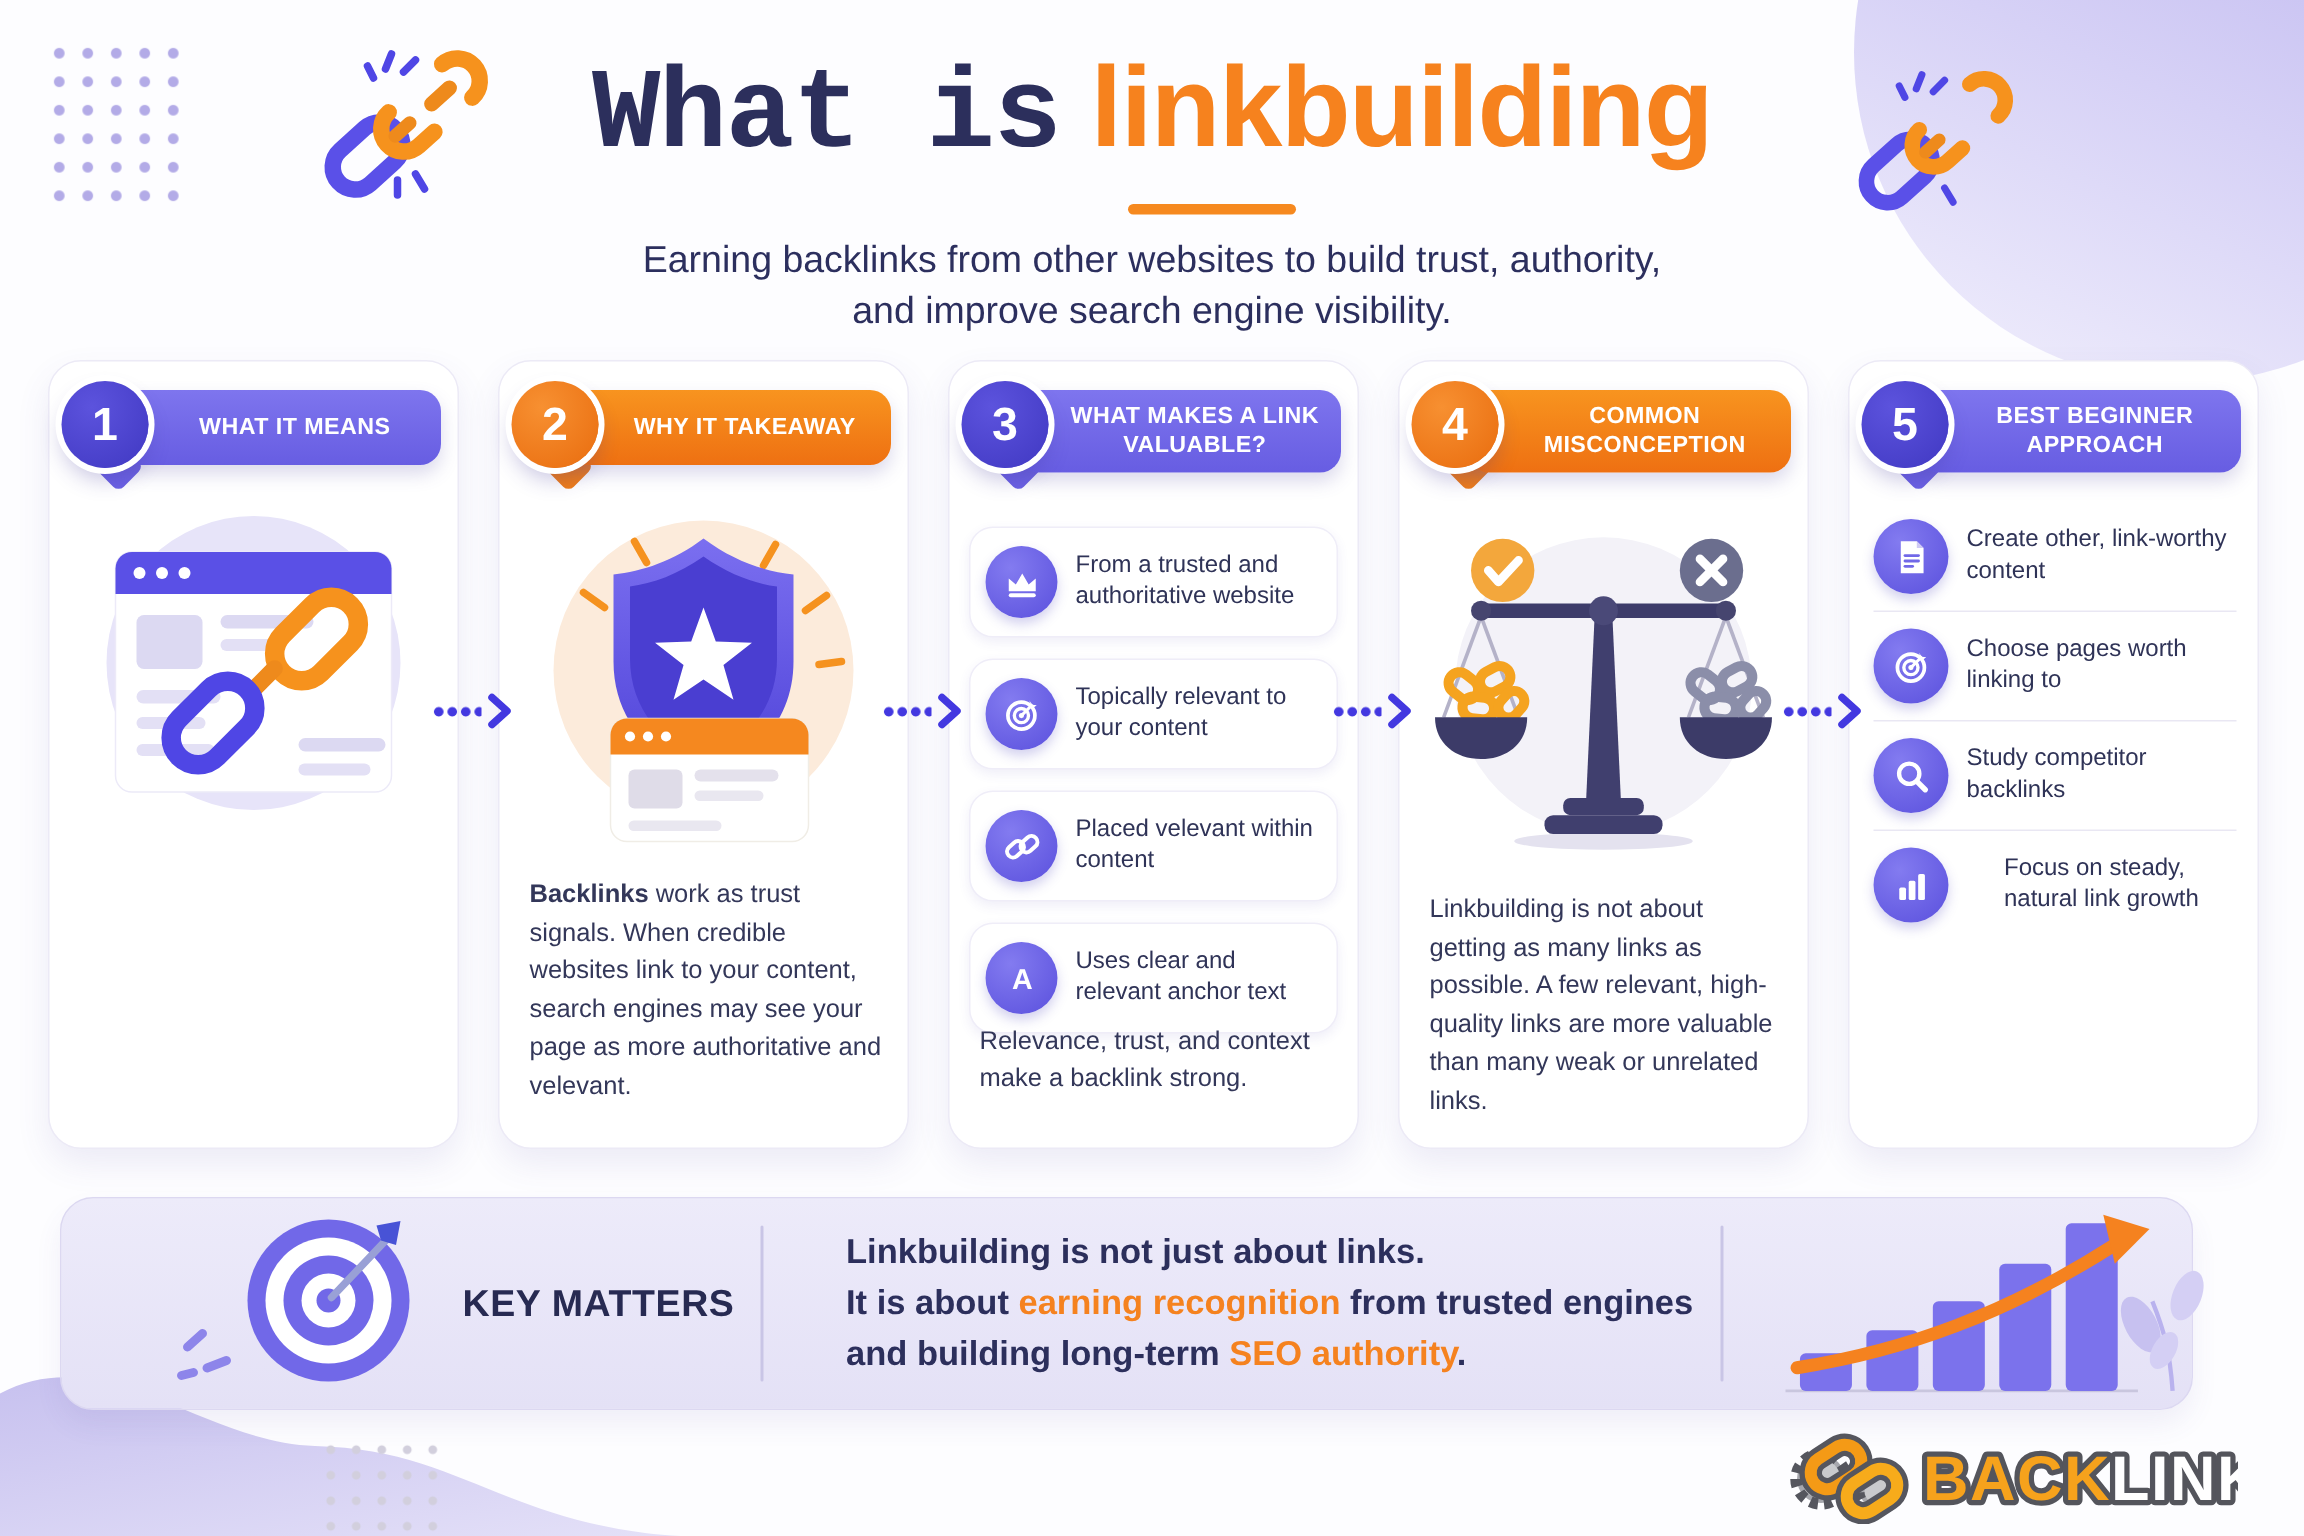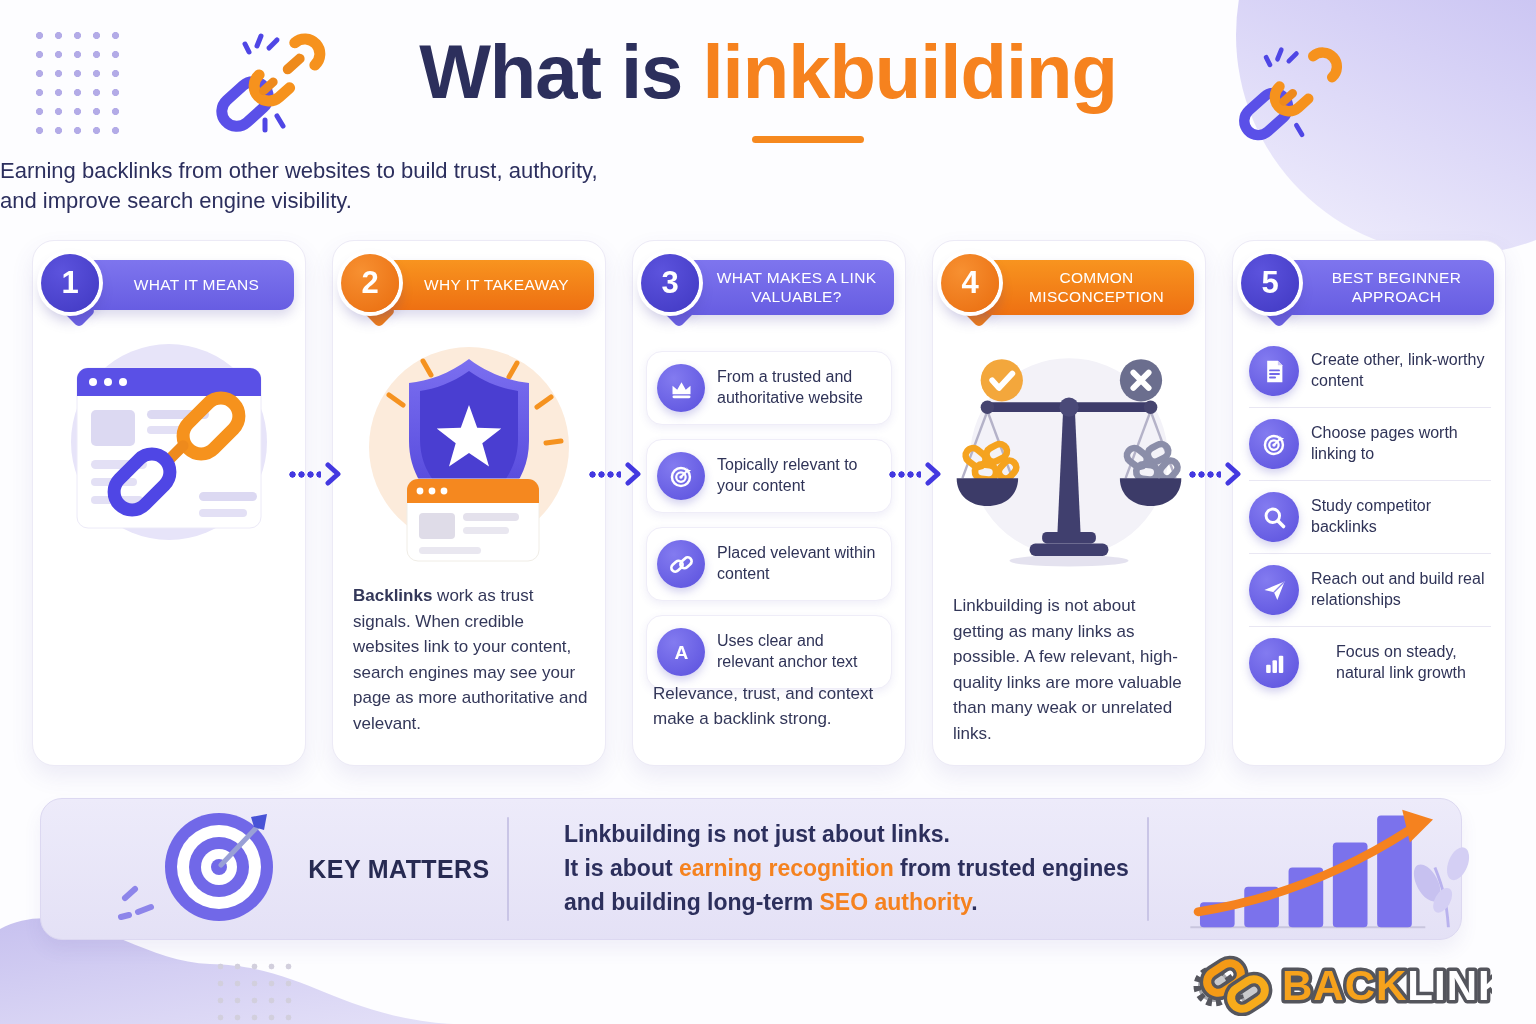--- a/index.html
+++ b/index.html
@@ -12,42 +12,42 @@
   .blob-bl{position:absolute;left:0;bottom:0;width:600px;height:140px;}
   .dots{position:absolute;}
   .dots-tl{left:30px;top:26px;width:98px;height:112px;
     background-image:radial-gradient(circle,#b3abe7 3.2px,transparent 3.9px);background-size:19px 19px;}
   .dots-b{left:212px;top:958px;width:82px;height:66px;
     background-image:radial-gradient(circle,#d2cfdd 2.6px,transparent 3.2px);background-size:17px 17px;}
 
   
   .title{position:absolute;top:28px;left:0;width:100%;text-align:center;
     font-size:76px;font-weight:800;letter-spacing:-1px;white-space:nowrap;}
-  .title .dark{color:#2c2f5c;}
+  .title .dark{color:#2c2f5c;font-family:Liberation Mono, monospace;}
   .title .accent{color:#f6821e;}
   .title-underline{position:absolute;top:136px;left:752px;width:112px;height:7px;border-radius:4px;background:#f6891f;}
-  .subtitle{position:absolute;top:156px;left:0;width:100%;color:#2c2f5e;
-    font-size:22px;font-weight:500;line-height:1.36;}
+  .subtitle{position:absolute;top:156px;left:0;width:100%;text-align:center;color:#2c2f5e;
+    font-size:25px;font-weight:500;line-height:1.36;}
   .chain{position:absolute;}
   .chain-left{left:205px;top:32px;}
   .chain-right{left:1228px;top:46px;}
 
   
   .card{position:absolute;top:240px;width:272px;height:524px;background:#fff;border:1px solid #eceaf6;
     border-radius:22px;box-shadow:0 10px 22px rgba(92,82,170,.10);}
   .c1{left:32px;} .c2{left:332px;} .c3{left:632px;} .c4{left:932px;} .c5{left:1232px;}
 
   .numcirc{position:absolute;left:8px;top:13px;width:58px;height:58px;border-radius:50%;z-index:3;
     display:flex;align-items:center;justify-content:center;color:#fff;font-size:31px;font-weight:800;
     box-shadow:0 0 0 4px #fff,0 8px 14px rgba(60,50,150,.28);}
   .purple .numcirc{background:radial-gradient(circle at 35% 30%,#5c53dd,#4038c2);}
   .orange .numcirc{background:radial-gradient(circle at 35% 30%,#f79031,#e96c0e);}
   .ribbon{position:absolute;left:46px;right:11px;top:19px;min-height:50px;z-index:2;border-radius:14px;
     display:flex;align-items:center;justify-content:center;text-align:center;
-    color:#fff;font-weight:400;font-size:15.5px;letter-spacing:.3px;line-height:1.25;
+    color:#fff;font-weight:700;font-size:15.5px;letter-spacing:.3px;line-height:1.25;
     padding:8px 12px 8px 32px;box-sizing:border-box;box-shadow:0 6px 12px rgba(92,82,170,.22);}
   .purple .ribbon{background:linear-gradient(180deg,#7e75ee,#675de2);}
   .orange .ribbon{background:linear-gradient(180deg,#f8941f,#ee7012);}
   .tail{position:absolute;left:34px;top:58px;width:24px;height:24px;border-radius:5px;transform:rotate(45deg);z-index:1;}
   .purple .tail{background:#6c62e4;}
   .orange .tail{background:#ef7d18;}
 
   .ill{position:absolute;left:16px;right:16px;display:flex;justify-content:center;}
   .c1 .ill{top:84px;height:242px;}
   .c2 .ill{top:86px;height:248px;}
@@ -360,29 +360,20 @@
           <span class="ilabel">Choose pages worth linking to</span>
         </div>
         <div class="arow">
           <span class="icirc">
             <svg viewBox="0 0 24 24">
               <circle cx="10.5" cy="10.5" r="6" fill="none" stroke="#fff" stroke-width="2.6"></circle>
               <line x1="15.2" y1="15.2" x2="20" y2="20" stroke="#fff" stroke-width="3.2" stroke-linecap="round"></line>
             </svg>
           </span>
           <span class="ilabel">Study competitor backlinks</span>
-        </div>
-        <div class="arow">
-          <span class="icirc">
-            <svg viewBox="0 0 24 24">
-              <path d="M3 11.5 L21 4 L14.5 20.5 L11.5 13.5 Z" fill="#fff"></path>
-              <path d="M11.5 13.5 L21 4" stroke="#8b83ef" stroke-width="1.2"></path>
-            </svg>
-          </span>
-          <span class="ilabel">Reach out and build real relationships</span>
         </div>
         <div class="arow">
           <span class="icirc">
             <svg viewBox="0 0 24 24">
               <g fill="#fff">
                 <rect x="4.6" y="13" width="4" height="7.5" rx="1"></rect>
                 <rect x="10.2" y="9" width="4" height="11.5" rx="1"></rect>
                 <rect x="15.8" y="5" width="4" height="15.5" rx="1"></rect>
               </g>
             </svg>

